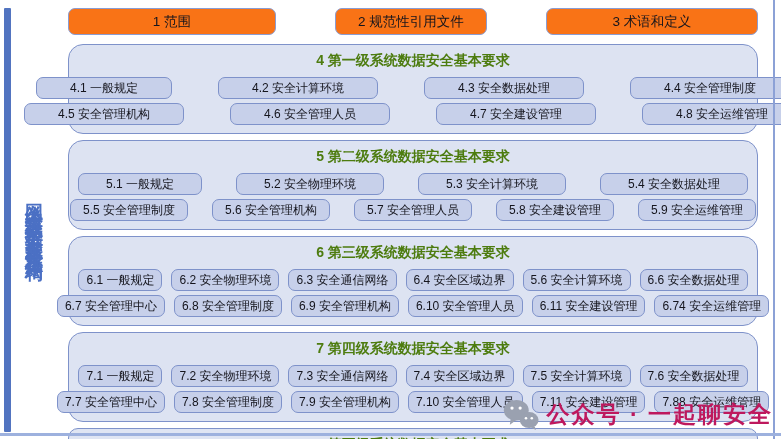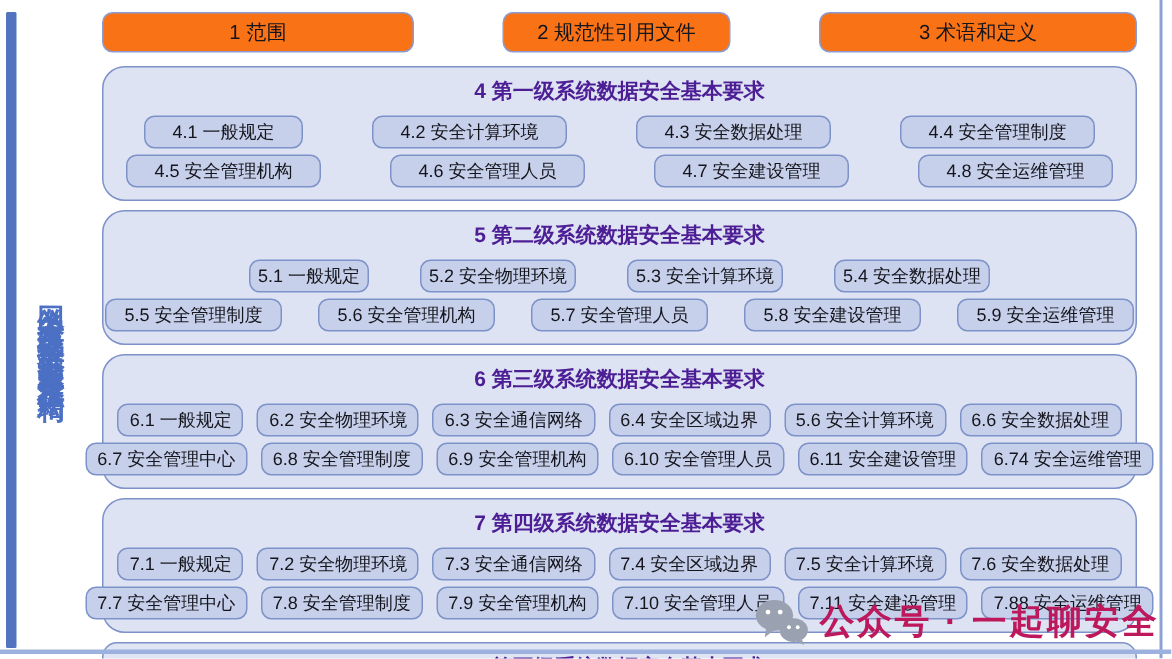--- a/index.html
+++ b/index.html
@@ -33,35 +33,35 @@
     background:#f97316;border:1.4px solid #8a9cd2;border-radius:7px;
     font-size:13.5px;color:#15151d;box-sizing:border-box;
   }
   .w1{width:208px}.w2{width:152px}.w3{width:212px}
 
   .level-box{
     background:#dde3f2;border:1.4px solid #7e92ca;border-radius:15px;
     padding:4px 8px 8px;margin-bottom:6px;box-sizing:border-box;
   }
   .level-title{
-    text-align:center;font-size:14px;font-weight:bold;color:#4c1d95;
+    text-align:center;font-size:14px;font-weight:bold;color:#4d7c0f;
     padding:3px 0 3px;
   }
   .item-row{display:flex;justify-content:center;margin-top:4px;}
   .gap-lg{gap:46px}
   .gap-md{gap:34px}
   .gap-sm{gap:24px}
   .gap-xs{gap:9px}
   .item{
     background:#c7d0ea;border:1.4px solid #7e92ca;border-radius:7px;
     font-size:12px;color:#15151d;text-align:center;white-space:nowrap;
     padding:3px 7px;box-sizing:border-box;line-height:14px;
   }
-  .gap-lg .item{padding:3px 18px;}
-  .gap-md .item{padding:3px 5px;}
+  .gap-lg .item{padding:3px 33px;}
+  .gap-md .item{padding:3px 27px;}
   .gap-sm .item{padding:3px 12px;}
 
   .single{
     border-radius:10px;background:#dfe5f3;padding:6px 8px;margin-bottom:0;
   }
   .single .level-title{padding:1px 0;}
 
   
   .watermark{
     position:absolute;right:8px;bottom:9px;

